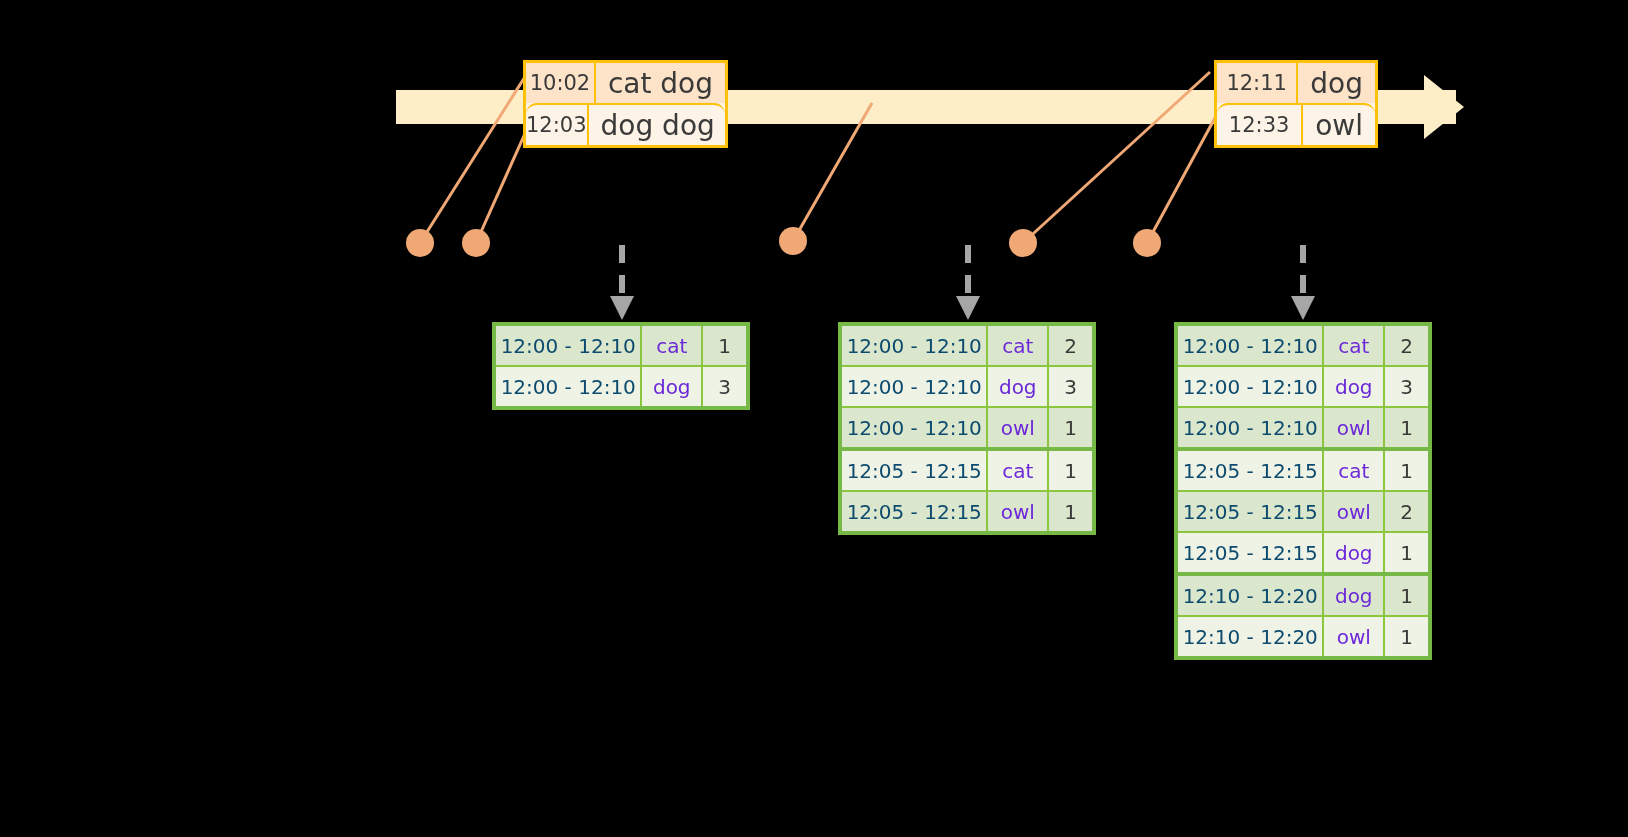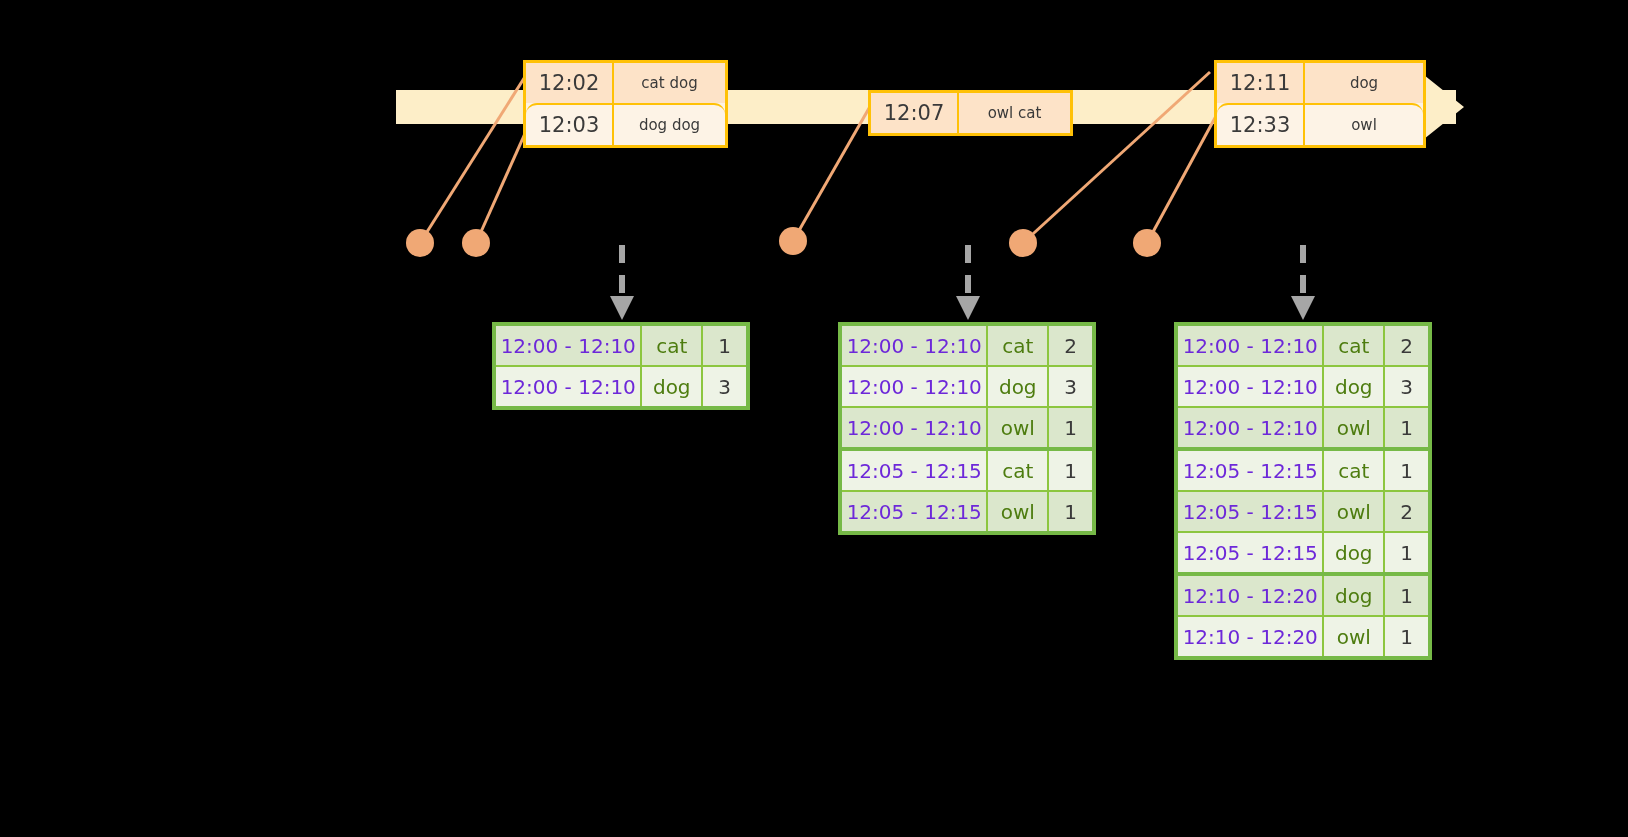--- a/index.html
+++ b/index.html
@@ -42,55 +42,55 @@
   .ev-time{
     width:88px;
     display:flex;align-items:center;justify-content:center;
     font-size:21px;color:#3a3a3a;
     border-right:2px solid #ffc107;
     box-sizing:border-box;
   }
   .ev-words{
     flex:1;
     display:flex;align-items:center;justify-content:center;
-    font-size:15px;color:#3a3a3a;
+    font-size:28px;color:#3a3a3a;
     padding:0 12px;
     white-space:nowrap;
     box-sizing:border-box;
   }
 
   #evbox-a{left:523px;top:60px;width:205px;}
   #evbox-b{left:868px;top:90px;width:205px;}
-  #evbox-c{left:1214px;top:60px;width:212px;}
+  #evbox-c{left:1214px;top:60px;width:164px;}
 
   
   #connectors{position:absolute;left:0;top:0;width:1628px;height:837px;pointer-events:none;}
 
   
   .restable{
     position:absolute;
     border:4px solid #76b947;
     box-sizing:border-box;
     background:#eef3e6;
   }
   .rrow{display:flex;height:39px;}
   .rrow.shade{background:#dbe7cc;}
   .rrow.sep{border-top:4px solid #76b947;}
   .rrow + .rrow:not(.sep){border-top:2px solid #8cc63f;}
   .c-range{
     display:flex;align-items:center;justify-content:center;
-    font-size:20px;color:#6d28d9;
+    font-size:20px;color:#0c4a6e;
     border-right:2px solid #8cc63f;
     box-sizing:border-box;
     white-space:nowrap;
   }
   .c-word{
     width:62px;
     display:flex;align-items:center;justify-content:center;
-    font-size:20px;color:#4d7c0f;
+    font-size:20px;color:#6d28d9;
     border-right:2px solid #8cc63f;
     box-sizing:border-box;
   }
   .c-count{
     width:44px;
     display:flex;align-items:center;justify-content:center;
     font-size:20px;color:#3a3a3a;
     box-sizing:border-box;
   }
   #table-1{left:492px;top:322px;width:258px;}
@@ -130,35 +130,29 @@
     </g>
     <g stroke="none" fill="#a6a6a6">
       <polygon points="610,296 634,296 622,320"></polygon>
       <polygon points="956,296 980,296 968,320"></polygon>
       <polygon points="1291,296 1315,296 1303,320"></polygon>
     </g>
   </svg>
 
   <div class="evbox" id="evbox-a">
     <div class="evrow alt">
-      <div class="ev-time">12:02</div>
+      <div class="ev-time">10:02</div>
       <div class="ev-words">cat dog</div>
     </div>
     <div class="evrow">
       <div class="ev-time">12:03</div>
       <div class="ev-words">dog dog</div>
     </div>
   </div>
 
-  <div class="evbox" id="evbox-b">
-    <div class="evrow alt">
-      <div class="ev-time">12:07</div>
-      <div class="ev-words">owl cat</div>
-    </div>
-  </div>
 
   <div class="evbox" id="evbox-c">
     <div class="evrow alt">
       <div class="ev-time">12:11</div>
       <div class="ev-words">dog</div>
     </div>
     <div class="evrow">
       <div class="ev-time">12:33</div>
       <div class="ev-words">owl</div>
     </div>

